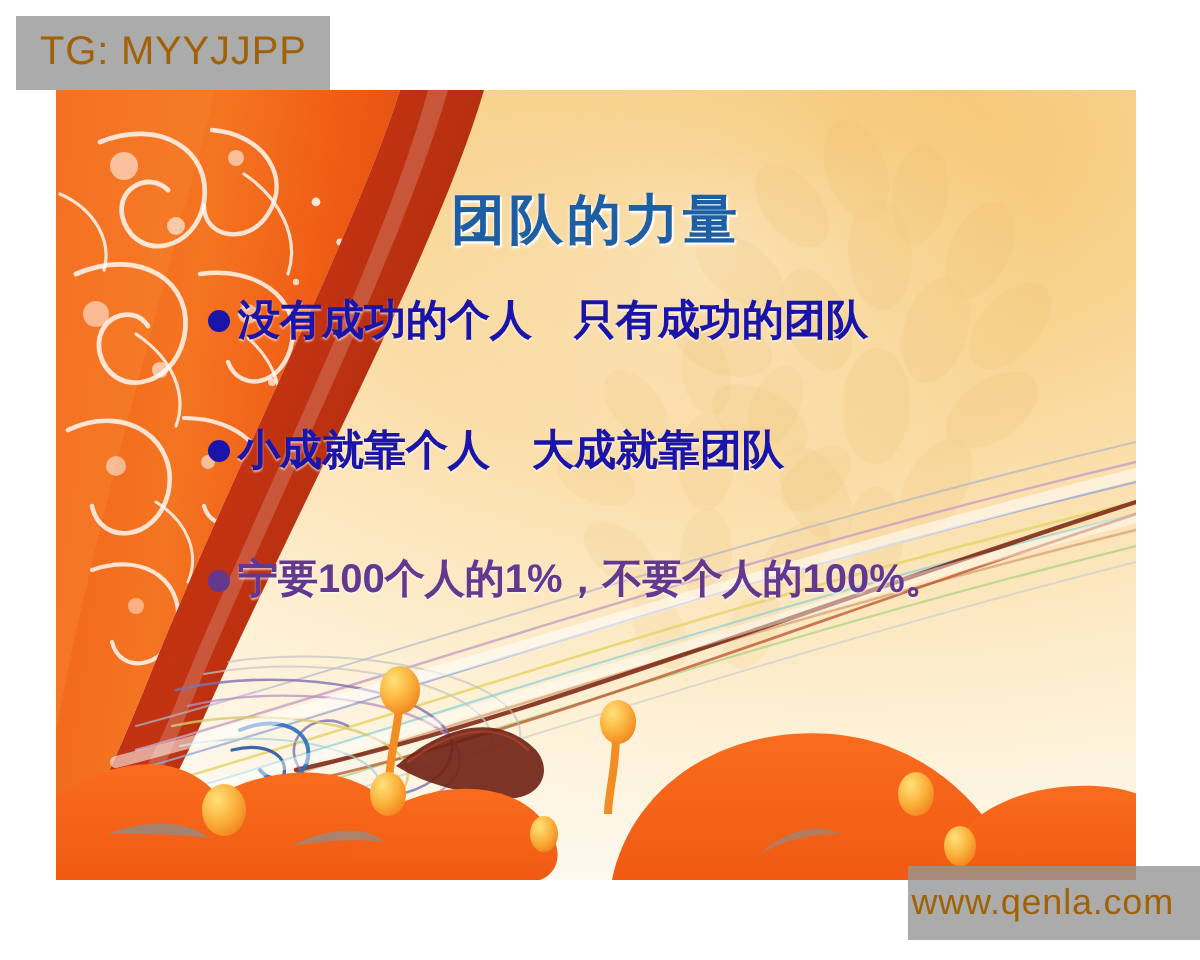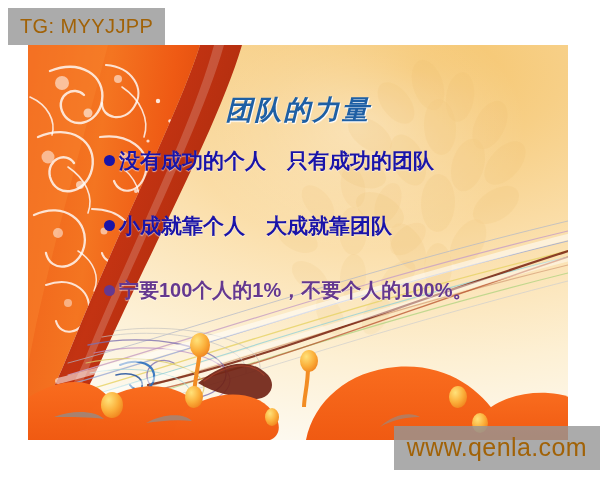--- a/index.html
+++ b/index.html
@@ -49,21 +49,20 @@
   #ribbons      { left: 0; top: 0; width: 540px; height: 395px; }
   #bottom-blobs { left: 0; top: 0; width: 540px; height: 395px; }
 
   
   #title {
     position: absolute;
     left: 0; right: 0; top: 47px;
     text-align: center;
     font-size: 27px;
     font-weight: bold;
-    font-style: italic;
     letter-spacing: 2px;
     color: #1e5fa4;
     text-shadow: 1px 1px 0 rgba(255,255,255,.85), 0 1px 2px rgba(255,255,255,.9);
     white-space: nowrap;
   }
 
   #bullets {
     position: absolute;
     left: 76px; top: 105px;
     width: 452px;
@@ -98,21 +97,21 @@
     position: absolute;
     background: rgba(150,150,150,.80);
     color: #a16207;
     font-size: 20px;
     line-height: 1;
     padding: 8px 12px 9px 12px;
     letter-spacing: .4px;
     white-space: nowrap;
   }
   #wm-top    { left: 8px;  top: 8px; }
-  #wm-bottom { right: 0;   bottom: 10px; font-size: 25px; padding: 9px 13px 10px 13px; }
+  #wm-bottom { right: 0;   bottom: 10px; font-size: 18px; padding: 9px 13px 10px 2px; }
 </style>
 </head>
 <body>
 
 <div id="root">
 
   <div id="slide">
 
     <div class="sheen"></div>
 

